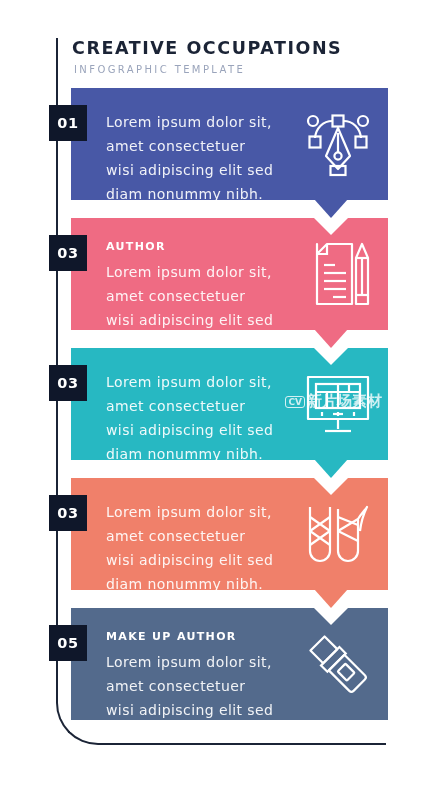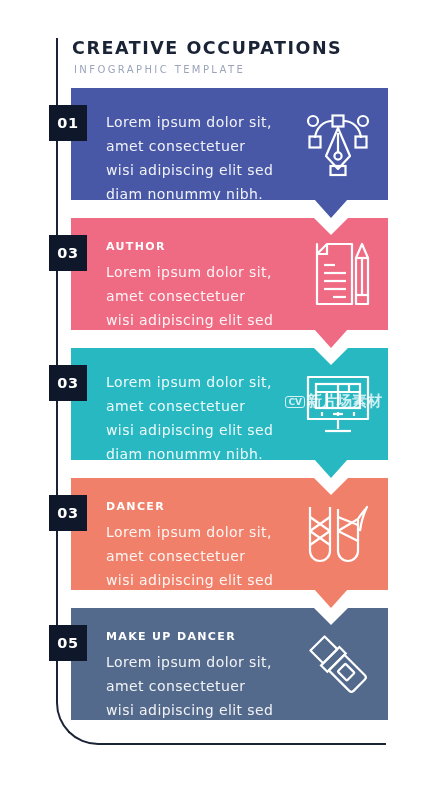--- a/index.html
+++ b/index.html
@@ -294,21 +294,20 @@
 
     <div class="panel">
       <div class="panel-body">
         <div class="plate" style="background:#f0806a"></div>
         <div class="notch-top"></div>
         <div class="notch" style="background:#f0806a"></div>
         <div class="badge">
           <span>03</span>
         </div>
         <div class="content">
-          <div class="p-title">DANCER</div>
           <div class="p-desc">Lorem ipsum dolor sit, amet consectetuer wisi adipiscing elit sed diam nonummy nibh.</div>
         </div>
         <div class="icon-wrap">
           <svg width="66" height="66" viewBox="0 0 66 66" fill="none" stroke="#ffffff" stroke-width="2.2">
             <path d="M5 6 L5 50 A10 10 0 0 0 25 50 L25 6" stroke-linejoin="round"></path>
             <line x1="5" y1="16" x2="25" y2="30"></line>
             <line x1="25" y1="16" x2="5" y2="30"></line>
             <line x1="5" y1="30" x2="25" y2="44"></line>
             <line x1="25" y1="30" x2="5" y2="44"></line>
             <path d="M33 8 L33 50 A10 10 0 0 0 53 50 L53 18 C56 13 60 9 62 6 C58 14 56 22 55 30" stroke-linejoin="round"></path>
@@ -321,21 +320,21 @@
     </div>
 
     <div class="panel">
       <div class="panel-body">
         <div class="plate" style="background:#536a8c"></div>
         <div class="notch-top"></div>
         <div class="badge">
           <span>05</span>
         </div>
         <div class="content">
-          <div class="p-title">MAKE UP DANCER</div>
+          <div class="p-title">MAKE UP AUTHOR</div>
           <div class="p-desc">Lorem ipsum dolor sit, amet consectetuer wisi adipiscing elit sed diam nonummy nibh.</div>
         </div>
         <div class="icon-wrap">
           <svg width="66" height="66" viewBox="0 0 66 66" fill="none" stroke="#ffffff" stroke-width="2.2">
             <g transform="rotate(-45 33 33)">
               <path d="M23 4 L43 4 L43 22 L23 22 Z" stroke-linejoin="round"></path>
               <rect x="20" y="22" width="26" height="9"></rect>
               <path d="M22 31 L44 31 L44 60 A3 3 0 0 1 41 63 L25 63 A3 3 0 0 1 22 60 Z" stroke-linejoin="round"></path>
               <rect x="27.5" y="38" width="11" height="13" rx="1"></rect>
             </g>

